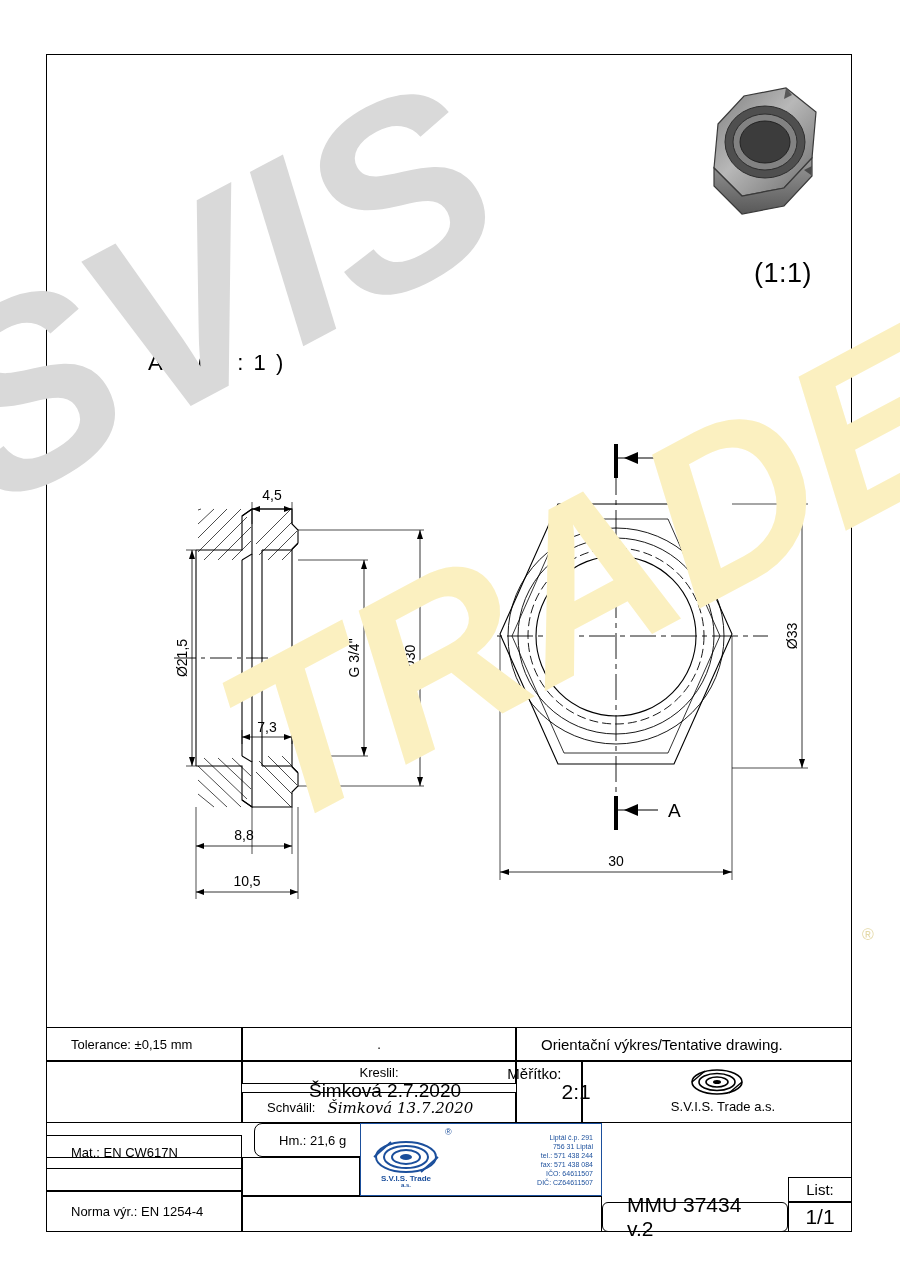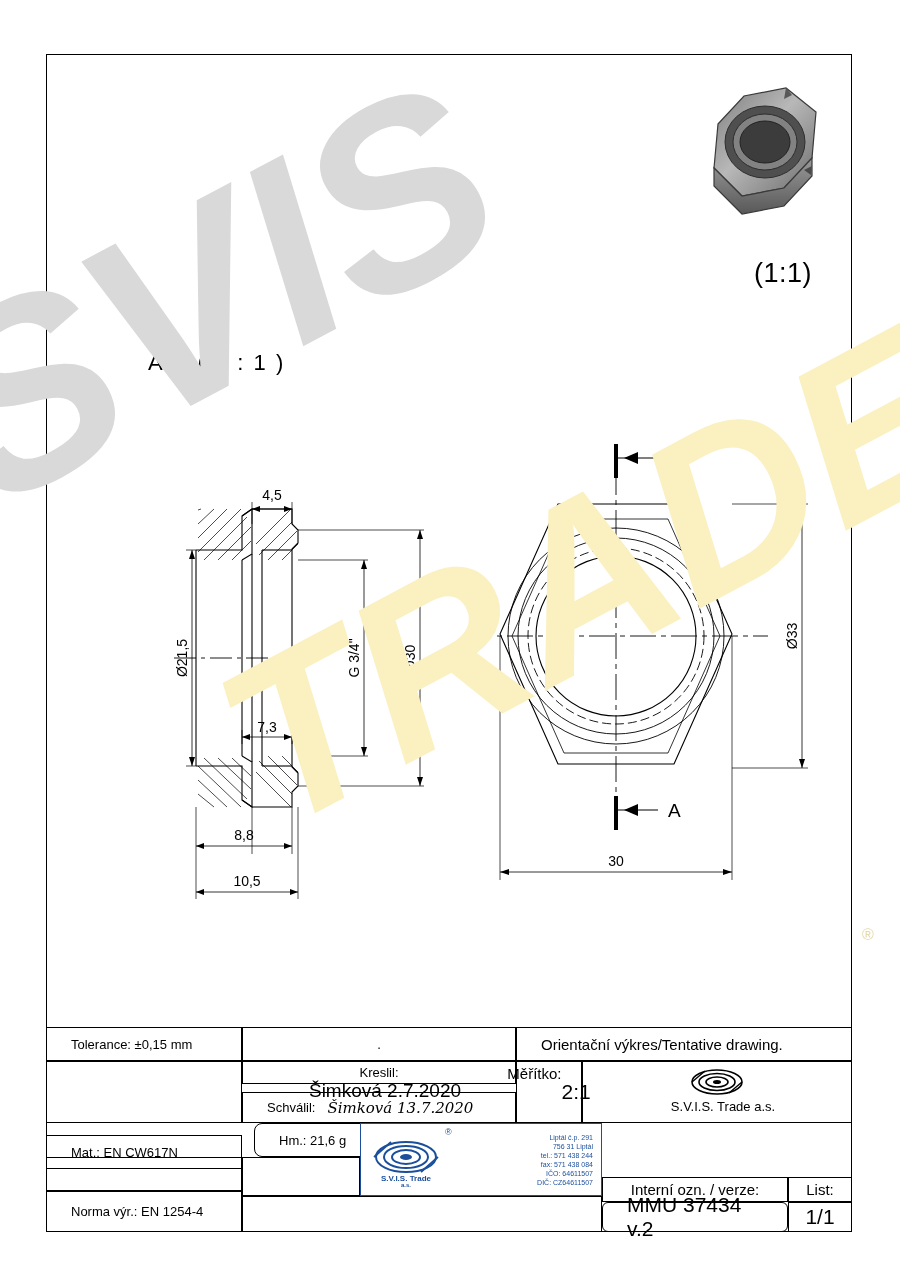--- a/index.html
+++ b/index.html
@@ -385,23 +385,20 @@
       <div>fax: 571 438 084</div>
       <div>IČO: 64611507</div>
       <div>DIČ: CZ64611507</div>
     </div>
   </div>
 
 
   <div class="tb-cell" style="left:0; top:130px; width:196px; height:34px;"></div>
   <div class="tb-cell" style="left:196px; top:130px; width:118px; height:39px;"></div>
 
-  <div class="tb-cell center" style="left:556px; top:150px; width:186px; height:25px;">
-    <span class="small">Interní ozn. / verze:</span>
-  </div>
   <div class="tb-cell center" style="left:742px; top:150px; width:64px; height:25px;">
     <span class="small">List:</span>
   </div>
 
   <div class="tb-cell" style="left:0; top:164px; width:196px; height:41px;">
     <span>Norma výr.: EN 1254-4</span>
   </div>
   <div class="tb-cell" style="left:196px; top:169px; width:360px; height:36px;"></div>
 
   <div class="tb-cell center" style="left:556px; top:175px; width:186px; height:30px;border-radius:6px;">

